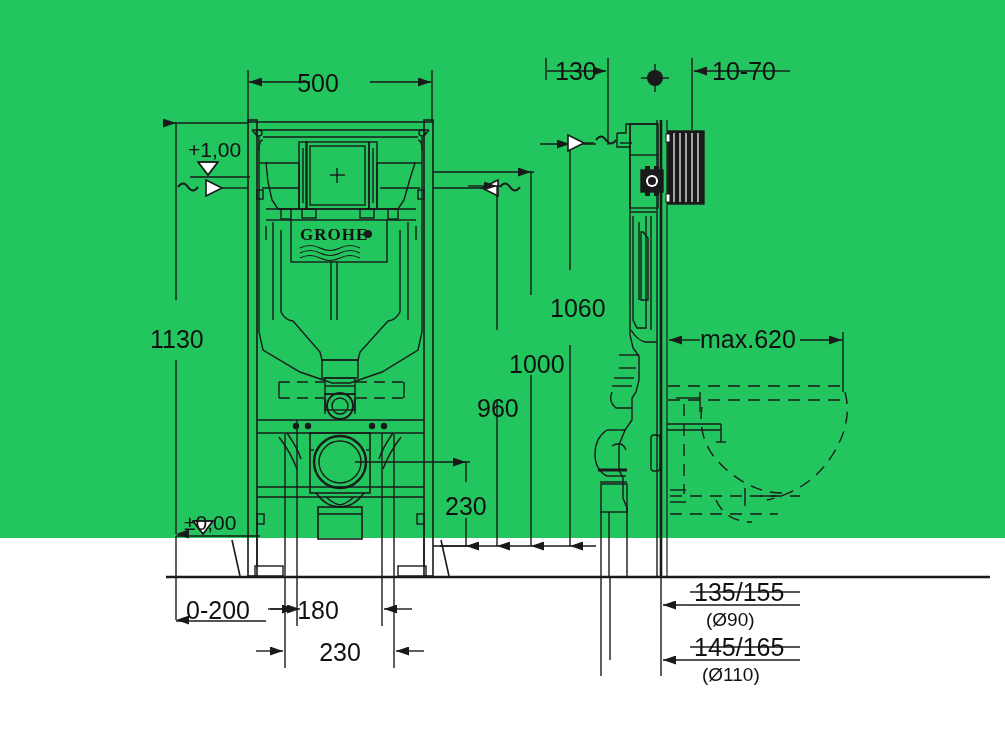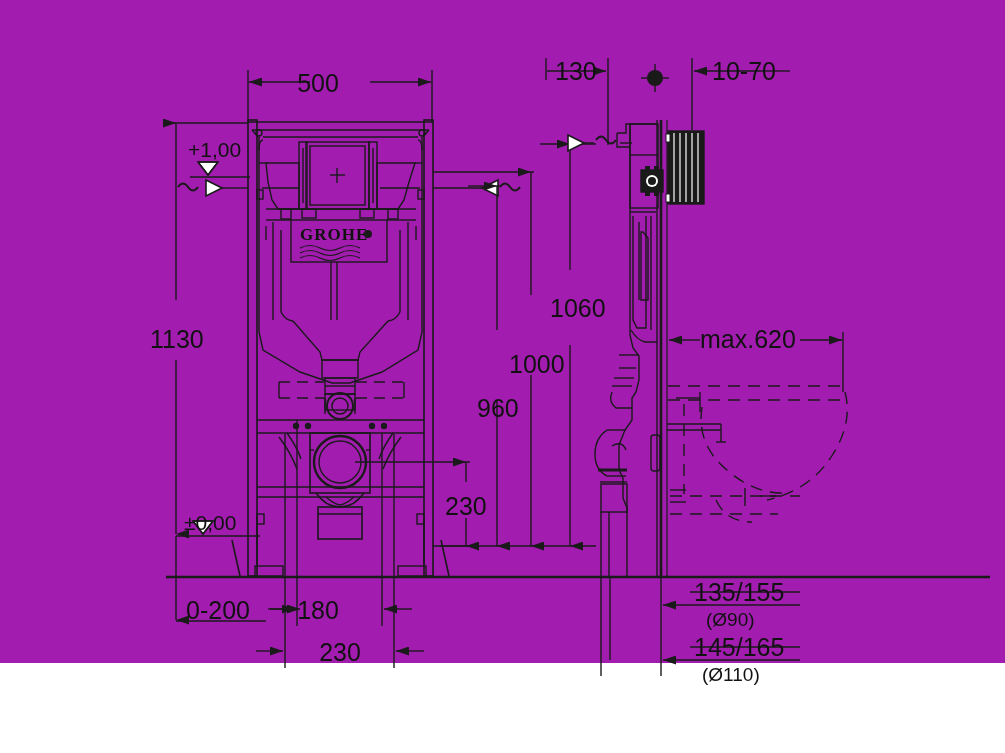--- a/index.html
+++ b/index.html
@@ -1,17 +1,17 @@
 <!DOCTYPE html>
 <html><head>
 <meta charset="utf-8">
 <style>
   html,body{margin:0;padding:0;background:#ffffff;}
   body{width:1005px;height:753px;overflow:hidden;font-family:"Liberation Sans",sans-serif;}
-  #stage{position:relative;width:1005px;height:663px;background:#a21caf;}
+  #stage{position:relative;width:1005px;height:538px;background:#22c55e;}
   svg{display:block;}
   .dimtext{font-family:"Liberation Sans",sans-serif;font-size:25px;fill:#111;}
   .dimtext-sm{font-family:"Liberation Sans",sans-serif;font-size:19px;fill:#111;}
   .lvltext{font-family:"Liberation Sans",sans-serif;font-size:21px;fill:#111;}
   .grohetext{font-family:"Liberation Serif",serif;font-size:17px;fill:#111;letter-spacing:1px;font-weight:bold;}
 </style>
 </head>
 <body>
 
 <div id="stage">

